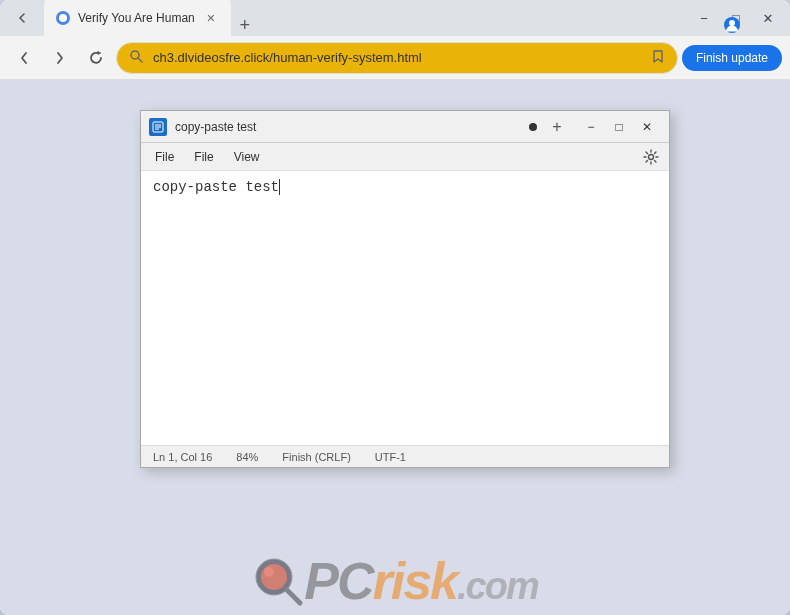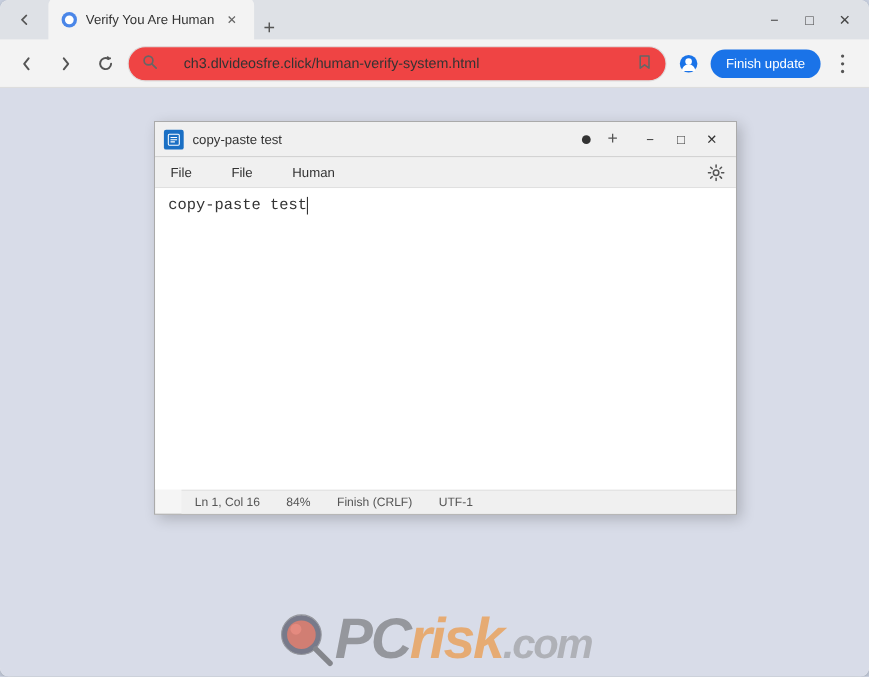--- a/index.html
+++ b/index.html
@@ -169,27 +169,27 @@
       font-size: 16px;
       color: #555;
       display: flex;
       align-items: center;
       justify-content: center;
     }
 
     .address-bar {
       flex: 1;
       height: 32px;
-      background: #ef4444;
+      background: #eab308;
       border: 1px solid #ddd;
       border-radius: 16px;
       display: flex;
       align-items: center;
       padding: 4px 12px;
-      gap: 24px;
+      gap: 10px;
       font-size: 13px;
     }
 
     .address-bar-url {
       flex: 1;
       color: #333;
       font-size: 13px;
       overflow: hidden;
       text-overflow: ellipsis;
       white-space: nowrap;
@@ -197,20 +197,21 @@
 
     .address-bar-icon {
       color: #666;
       font-size: 14px;
     }
 
     .toolbar-right {
       display: flex;
       align-items: center;
       gap: 4px;
+      flex-direction: column;
     }
 
     .finish-update-btn {
       background: #1a73e8;
       color: white;
       border: none;
       border-radius: 16px;
       padding: 6px 14px;
       font-size: 12px;
       cursor: pointer;
@@ -316,21 +317,21 @@
       justify-content: center;
     }
 
     
     .notepad-menu {
       height: 28px;
       background: #f0f0f0;
       display: flex;
       align-items: center;
       padding: 0 4px;
-      gap: 16px;
+      gap: 0;
       border-bottom: 1px solid #e0e0e0;
       justify-content: flex-end;
     }
 
     .notepad-menu-item {
       padding: 4px 10px;
       font-size: 12px;
       color: #333;
       cursor: pointer;
       border-radius: 4px;
@@ -385,21 +386,20 @@
     .notepad-statusbar {
       height: 22px;
       background: #f0f0f0;
       border-top: 1px solid #ddd;
       display: flex;
       align-items: center;
       padding: 0 12px;
       gap: 24px;
       font-size: 11px;
       color: #555;
-      margin-left: 24px;
     }
 
     .status-item {
       white-space: nowrap;
     }
 
     
     .watermark {
       position: absolute;
       bottom: 8px;
@@ -539,21 +539,21 @@
         <div class="notepad-win-controls">
           <button class="notepad-win-btn">−</button>
           <button class="notepad-win-btn">□</button>
           <button class="notepad-win-btn close">✕</button>
         </div>
       </div>
 
       <div class="notepad-menu">
         <span class="notepad-menu-item">File</span>
         <span class="notepad-menu-item">File</span>
-        <span class="notepad-menu-item">Human</span>
+        <span class="notepad-menu-item">View</span>
         <button class="notepad-settings">
           <svg width="16" height="16" viewBox="0 0 16 16" fill="none">
             <circle cx="8" cy="8" r="2.5" stroke="#555" stroke-width="1.4"></circle>
             <path d="M8 1v2M8 13v2M1 8h2M13 8h2M3.05 3.05l1.41 1.41M11.54 11.54l1.41 1.41M3.05 12.95l1.41-1.41M11.54 4.46l1.41-1.41" stroke="#555" stroke-width="1.4" stroke-linecap="round"></path>
           </svg>
         </button>
       </div>
 
       <div class="notepad-editor">
         <span class="cursor-line">

